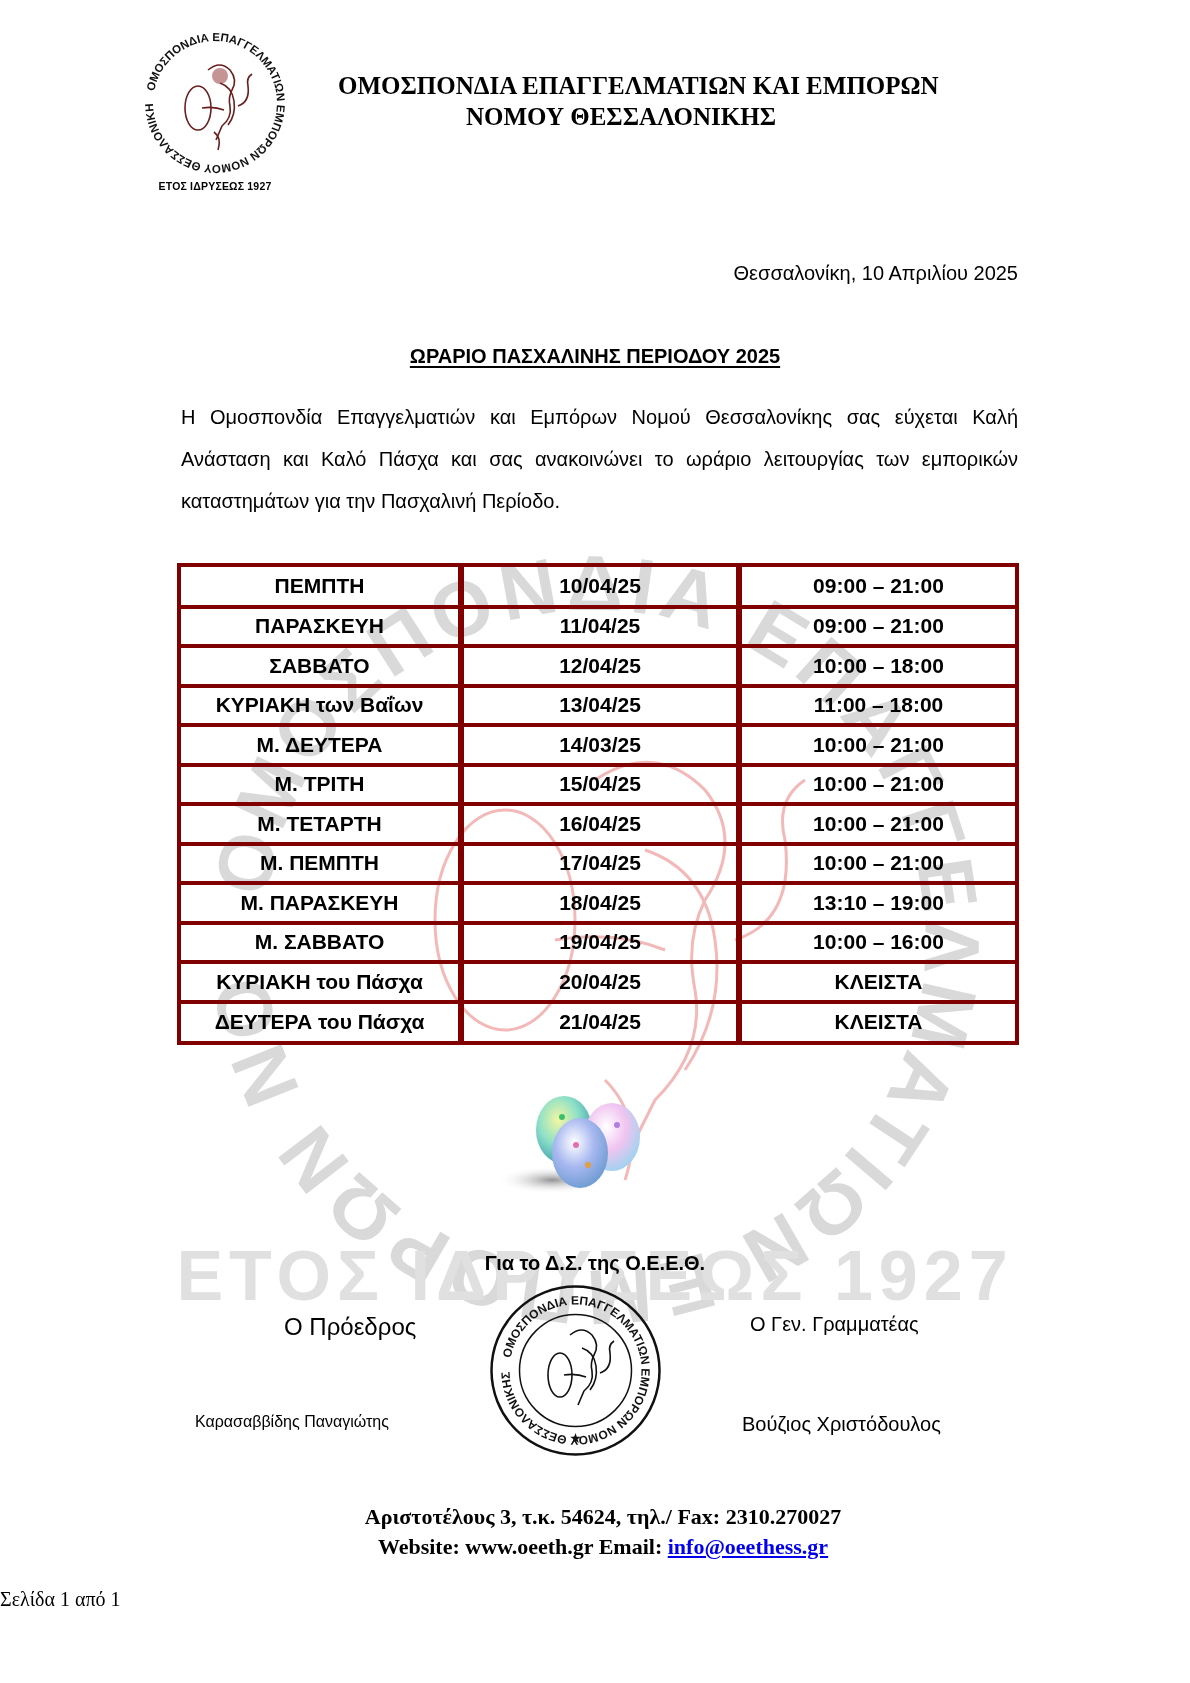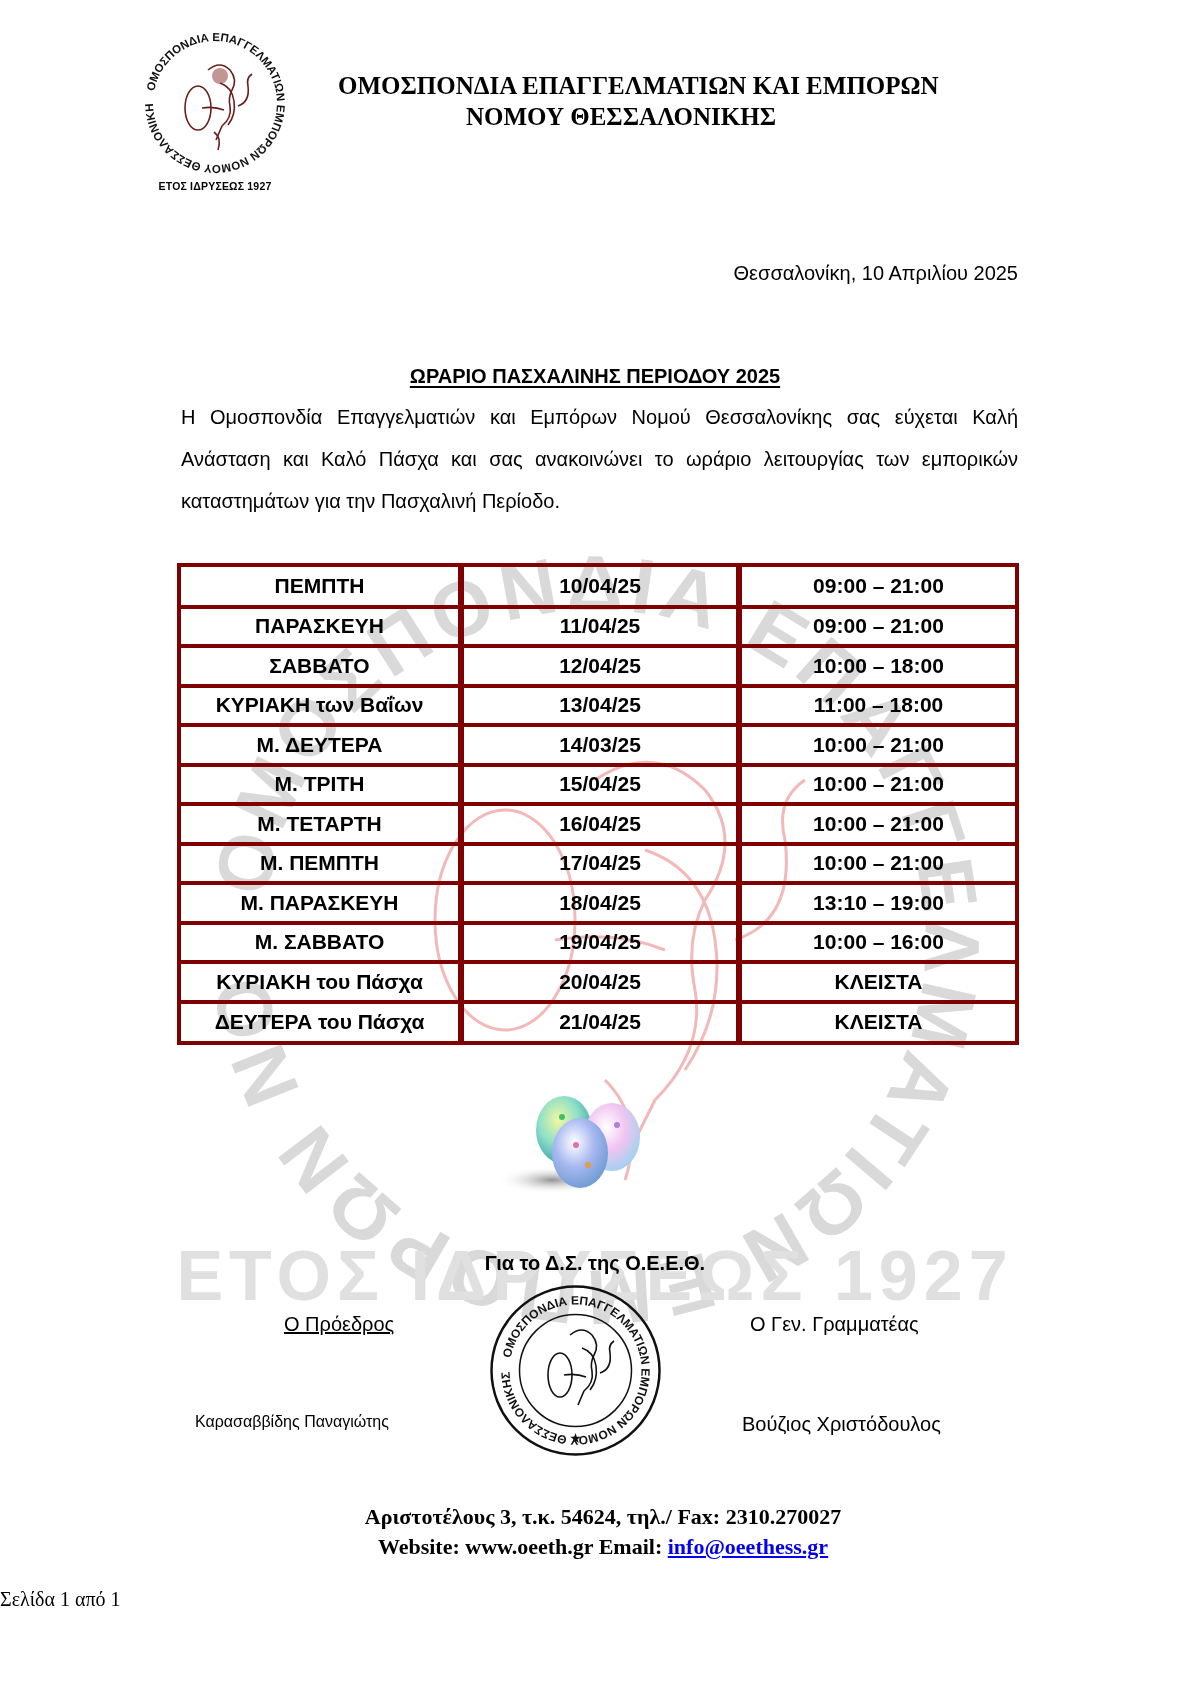--- a/index.html
+++ b/index.html
@@ -14,21 +14,21 @@
     .logo-year { position: absolute; left: 0; width: 150px; top: 152px; text-align: center;
       font-family: "Liberation Sans", sans-serif; font-weight: bold; font-size: 10.5px; letter-spacing: 0.2px; }
 
     .org-title { left: 338px; top: 70px; width: 700px; font-family: "Liberation Serif", serif;
       font-weight: bold; font-size: 25px; line-height: 31px; }
     .org-title .l2 { padding-left: 128px; }
 
     .date-line { right: 172px; top: 262px; font-size: 20px; text-align: right; }
 
     .doc-title { left: 0; width: 1190px; top: 345px; text-align: center; font-weight: bold;
-      font-size: 20px; margin-top: 20px; }
+      font-size: 20px; }
     .doc-title span { text-decoration: underline; text-underline-offset: 3px; text-decoration-thickness: 2px; }
 
     .intro { left: 181px; width: 837px; top: 396px; font-size: 20px; line-height: 42px;
       text-align: justify; text-align-last: left; }
 
     
     .watermark { left: 175px; top: 520px; width: 840px; height: 840px; pointer-events: none; }
 
     
     .schedule { left: 177px; top: 563px; width: 842px; border-collapse: separate; border-spacing: 0;
@@ -38,21 +38,21 @@
     .schedule td.c1 { width: 279px; border-left: 0; }
     .schedule td.c2 { width: 280px; border-left: 4px solid #800000; border-right: 4px solid #800000; }
     .schedule td.c3 { border-right: 0; }
     .schedule tr:first-child td { border-top: 0; }
     .schedule tr:last-child td { border-bottom: 0; }
 
     
     .eggs { left: 492px; top: 1095px; width: 175px; height: 100px; }
 
     .board { left: 0; width: 1190px; top: 1252px; text-align: center; font-weight: bold; font-size: 20px; }
-    .sig-left-role { left: 284px; top: 1313px; font-size: 20px; text-decoration: underline; }
+    .sig-left-role { left: 284px; top: 1313px; font-size: 24px; }
     .sig-right-role { left: 750px; top: 1313px; font-size: 20px; }
     .sig-left-name { left: 195px; top: 1413px; font-size: 16px; }
     .sig-right-name { left: 742px; top: 1413px; font-size: 20px; }
     .stamp { left: 488px; top: 1283px; width: 175px; height: 175px; }
 
     .address { left: 8px; width: 1190px; top: 1502px; text-align: center; font-family: "Liberation Serif", serif;
       font-weight: bold; font-size: 22px; line-height: 30px; }
     .address a { color: #0000ee; text-decoration: underline; }
     .page-num { left: 0; width: 1190px; top: 1588px; font-family: "Liberation Serif", serif;
       font-size: 20px; }

